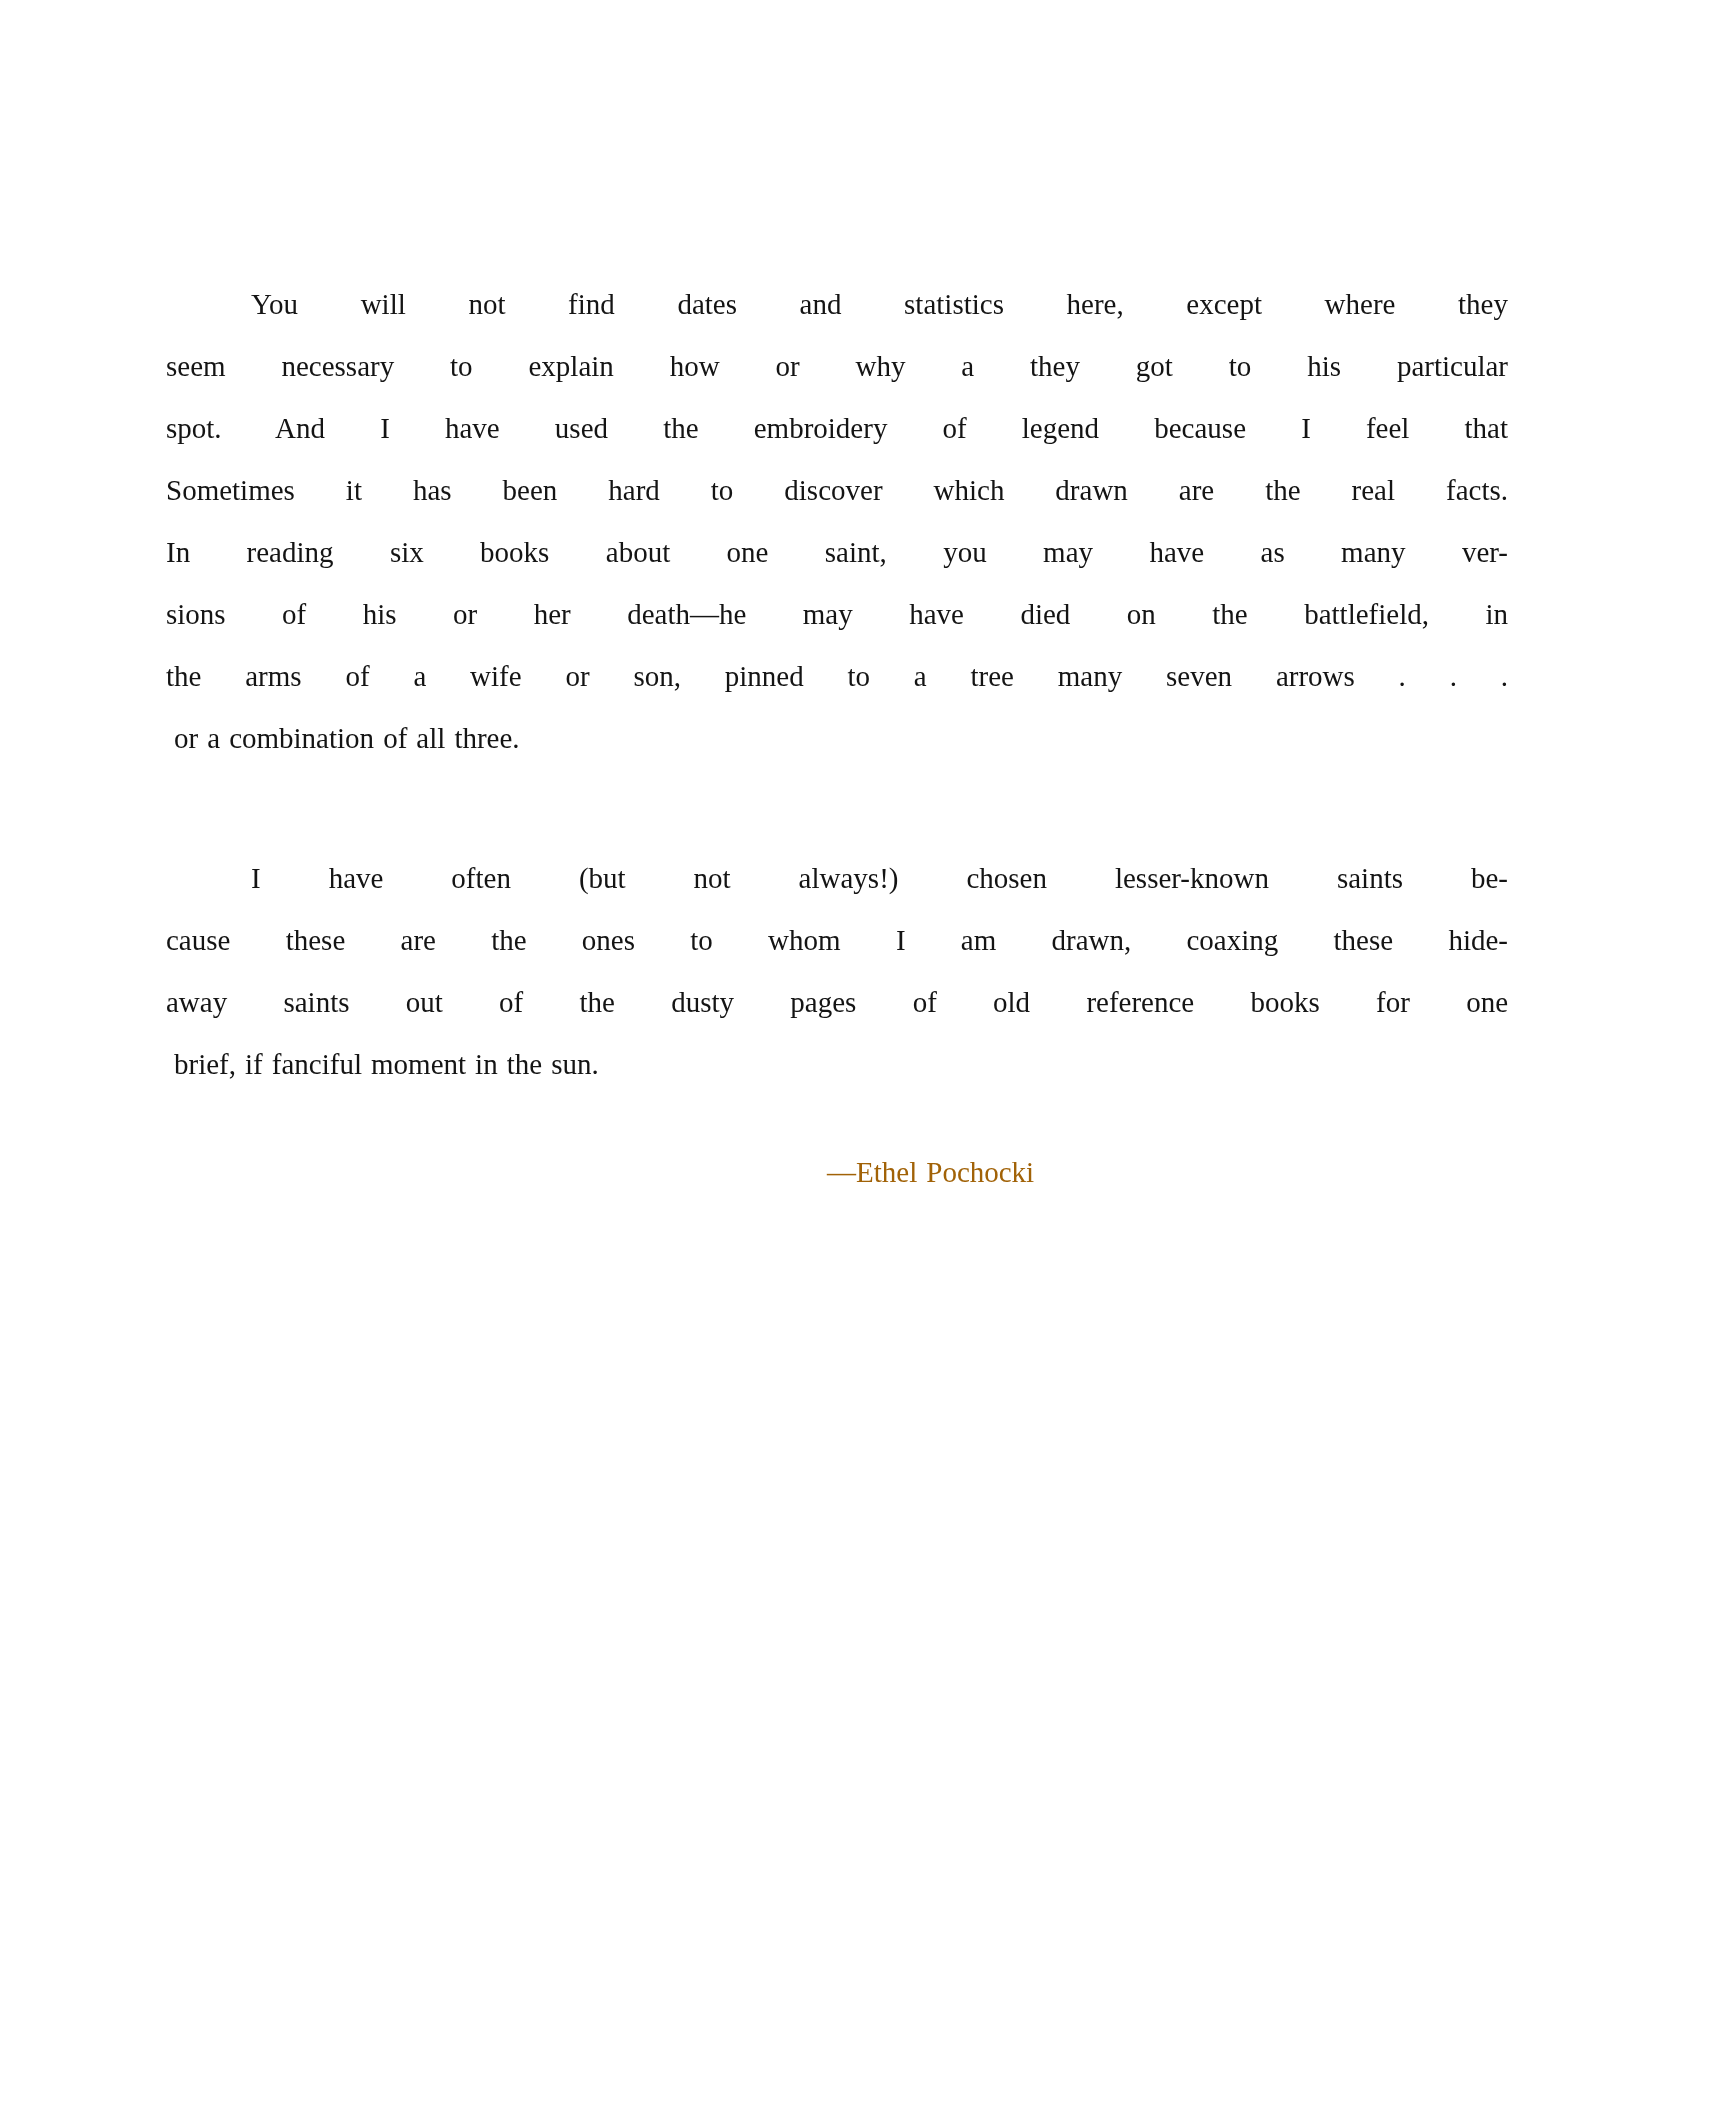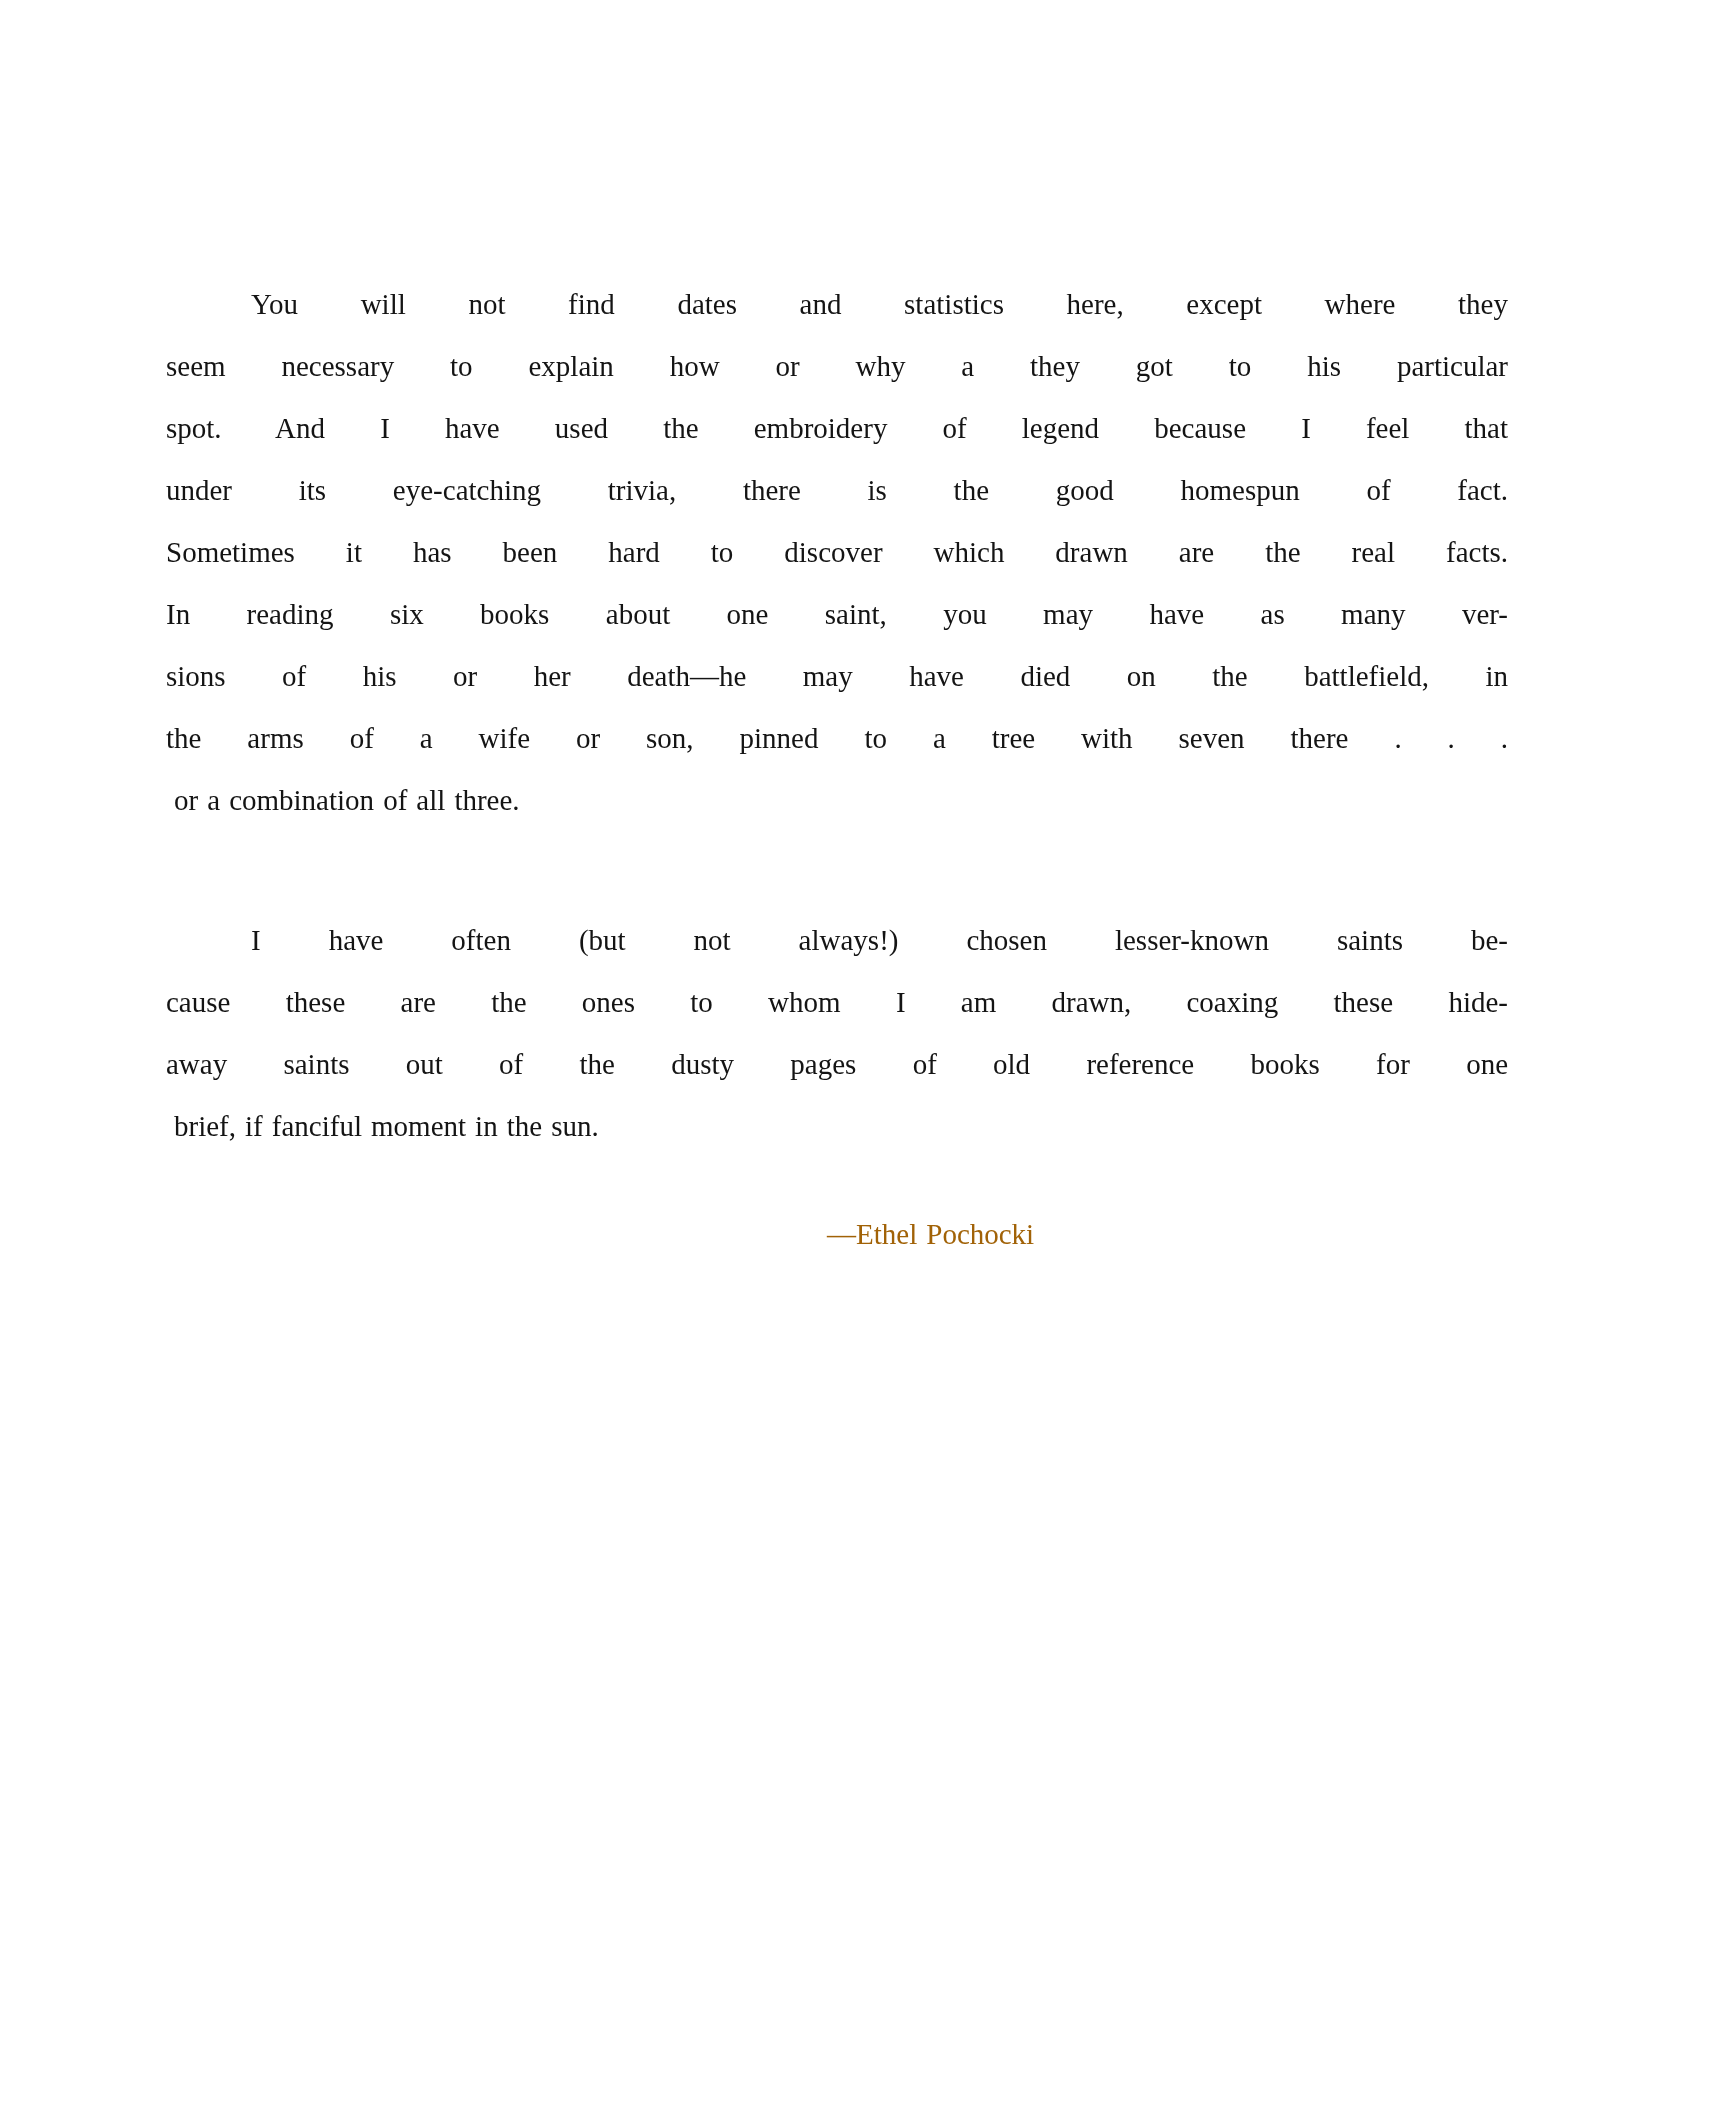--- a/index.html
+++ b/index.html
@@ -59,25 +59,24 @@
 </head>
 <body>
 
 <div class="page">
   <div class="text-block">
 
     <div class="para para-1">
       <div class="line indented">You will not find dates and statistics here, except where they</div>
       <div class="line">seem necessary to explain how or why a they got to his particular</div>
       <div class="line">spot. And I have used the embroidery of legend because I feel that</div>
-      <div class="line">under its eye-catching trivia, there is the good homespun of fact.</div>
       <div class="line">Sometimes it has been hard to discover which drawn are the real facts.</div>
       <div class="line">In reading six books about one saint, you may have as many ver-</div>
       <div class="line">sions of his or her death—he may have died on the battlefield, in</div>
-      <div class="line">the arms of a wife or son, pinned to a tree with seven there . . .</div>
+      <div class="line">the arms of a wife or son, pinned to a tree many seven arrows . . .</div>
       <div class="line para-end">or a combination of all three.</div>
     </div>
 
     <div class="para para-2">
       <div class="line indented">I have often (but not always!) chosen lesser-known saints be-</div>
       <div class="line">cause these are the ones to whom I am drawn, coaxing these hide-</div>
       <div class="line">away saints out of the dusty pages of old reference books for one</div>
       <div class="line para-end">brief, if fanciful moment in the sun.</div>
     </div>
 

